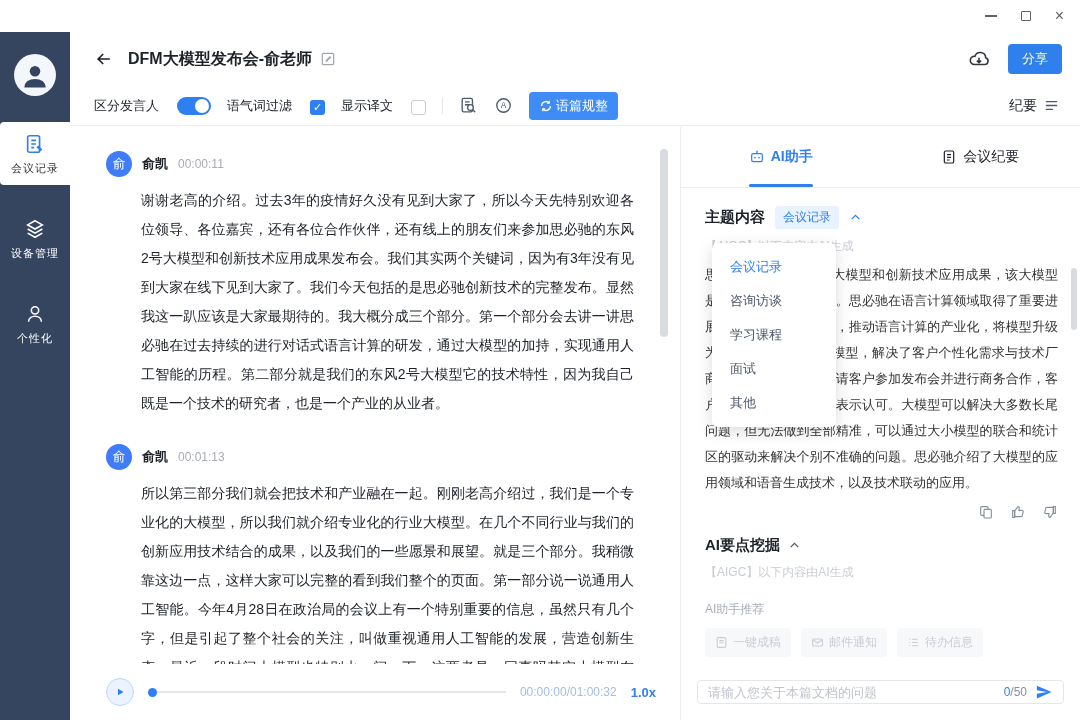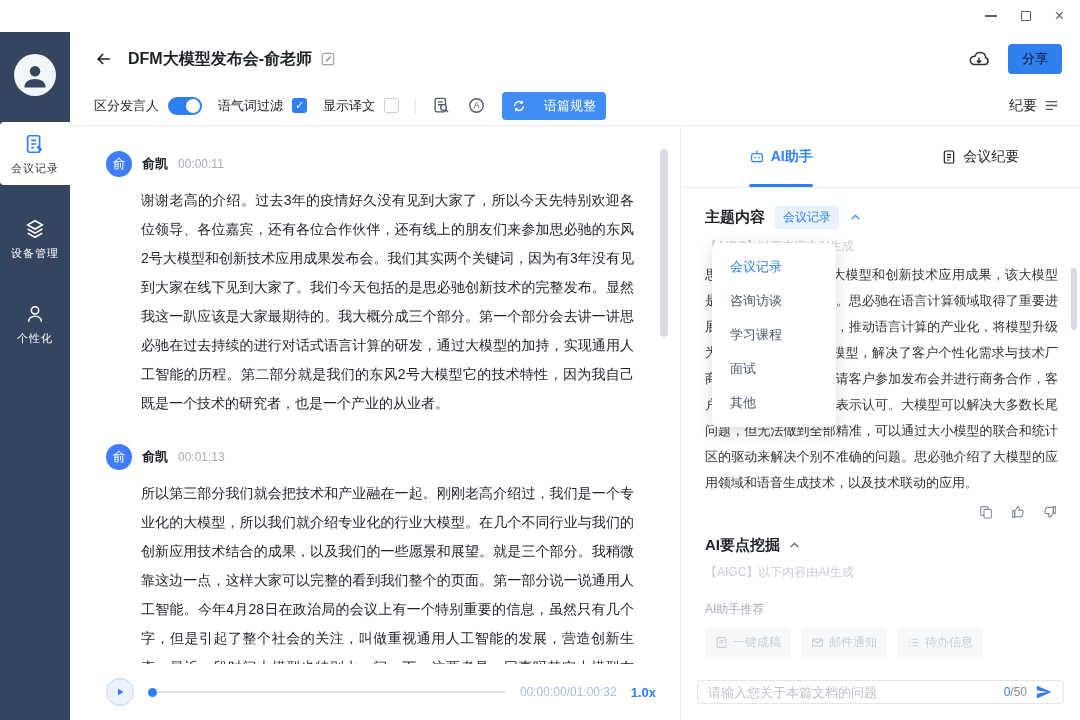--- a/index.html
+++ b/index.html
@@ -20,34 +20,34 @@
   .side-item .icon { display:flex; justify-content:center; margin-bottom:6px; }
   .side-item.active { background:#fff; color:#333; border-radius:4px 0 0 4px; }
   .side-label { display:block; letter-spacing:1px; }
 
   
   .header { position:absolute; left:70px; top:32px; right:0; height:54px; display:flex; align-items:center; padding:0 18px 0 24px; background:#fff; }
   .back { margin-right:14px; }
   .doc-title { font-size:16px; font-weight:600; color:#1d2129; }
   .title-edit { margin-left:8px; }
   .header-right { margin-left:auto; display:flex; align-items:center; gap:18px; }
-  .share-btn { background:#2f80ed; color:#0f172a; font-size:13px; border:none; border-radius:4px; padding:6px 14px; }
+  .share-btn { background:#2f80ed; color:#fef9c3; font-size:13px; border:none; border-radius:4px; padding:6px 14px; }
 
   
   .toolbar { position:absolute; left:70px; top:86px; right:0; height:40px; border-bottom:1px solid #ebedf0; display:flex; align-items:center; padding:0 20px 0 24px; gap:16px; background:#fff; }
-  .tb-group { display:flex; align-items:center; gap:9px; font-size:13px; color:#1d2129; }
+  .tb-group { display:flex; align-items:flex-end; gap:18px; font-size:13px; color:#1d2129; }
   .toggle { width:34px; height:18px; border-radius:9px; background:#2e7ff2; position:relative; }
   .toggle::after { content:""; position:absolute; right:2px; top:2px; width:14px; height:14px; border-radius:50%; background:#fff; }
   .cb { width:15px; height:15px; border-radius:3px; display:flex; align-items:center; justify-content:center; }
   .cb.checked { background:#2e7ff2; color:#fff; font-size:11px; }
   .cb.checked::after { content:"✓"; }
   .cb.unchecked { border:1px solid #c9cdd4; background:#fff; }
   .tb-divider { width:1px; height:16px; background:#e5e6eb; }
   .tb-icon { display:flex; align-items:center; }
-  .discourse-btn { display:flex; align-items:center; gap:18px; background:#3f8cf7; color:#fff; font-size:13px; border:none; border-radius:4px; padding:5px 10px; }
+  .discourse-btn { display:flex; align-items:center; gap:3px; background:#3f8cf7; color:#fff; font-size:13px; border:none; border-radius:4px; padding:5px 10px; }
   .minutes { margin-left:auto; display:flex; align-items:flex-start; gap:6px; font-size:14px; color:#1d2129; }
 
   
   .transcript { position:absolute; left:70px; top:127px; width:610px; bottom:0; background:#fff; overflow:hidden; }
   .msgs { padding:24px 46px 70px 36px; }
   .msg { margin-bottom:26px; }
   .msg-head { display:flex; align-items:center; gap:10px; margin-bottom:9px; }
   .msg-avatar { width:26px; height:26px; border-radius:50%; background:#3f7df8; color:#fff; font-size:13px; display:flex; align-items:center; justify-content:center; }
   .msg-name { font-size:13px; font-weight:700; color:#1d2129; }
   .msg-time { font-size:12px; color:#a8abb2; }

